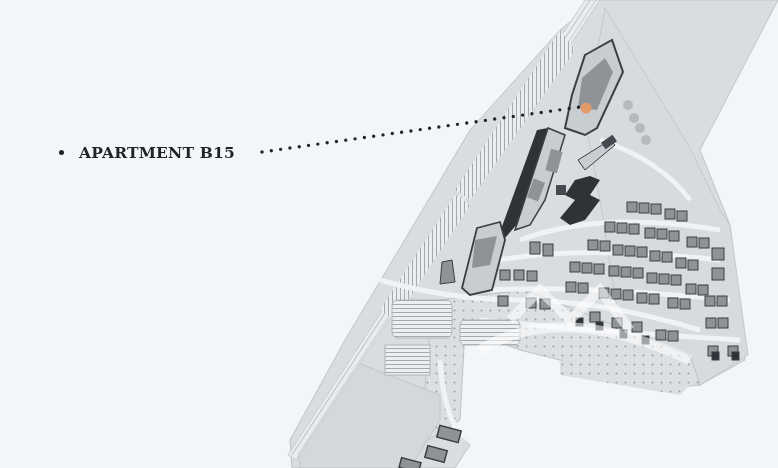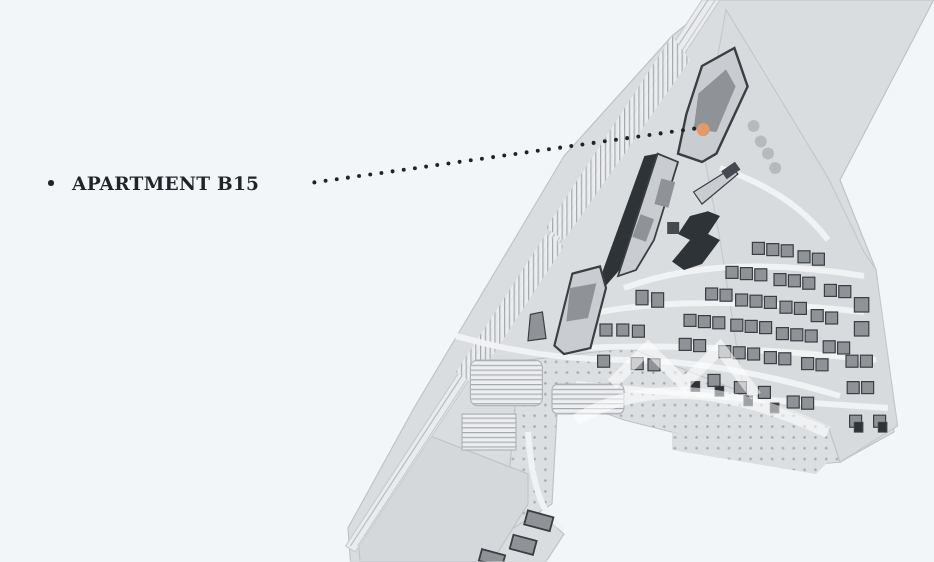--- a/index.html
+++ b/index.html
@@ -1,19 +1,19 @@
 <!DOCTYPE html>
 <html><head>
 <meta charset="utf-8">
 <style>
   html, body { margin:0; padding:0; }
   body { width:778px; height:468px; background:#f3f6f9; overflow:hidden; position:relative; font-family:"DejaVu Serif", serif; }
   .stage { position:absolute; left:0; top:0; width:778px; height:468px; }
   .label {
-    position:absolute; left:40px; top:143px; display:flex; align-items:center;
+    position:absolute; left:59px; top:143px; display:flex; align-items:center;
     font-family:"DejaVu Serif", "Liberation Serif", serif; font-weight:bold; font-size:15.5px;
     color:#1f2428; letter-spacing:0.2px;
   }
   .label .bullet { width:5px; height:5px; border-radius:50%; background:#1f2428; margin-right:15px; }
   svg { position:absolute; left:0; top:0; }
 </style>
 </head>
 <body>
 
 <div class="stage">

